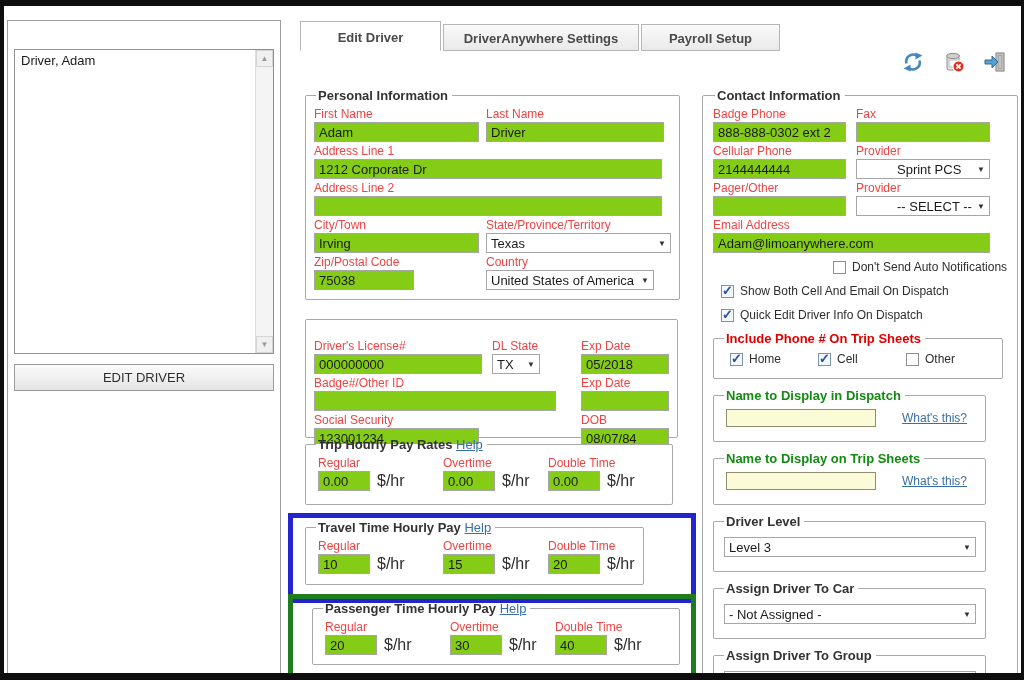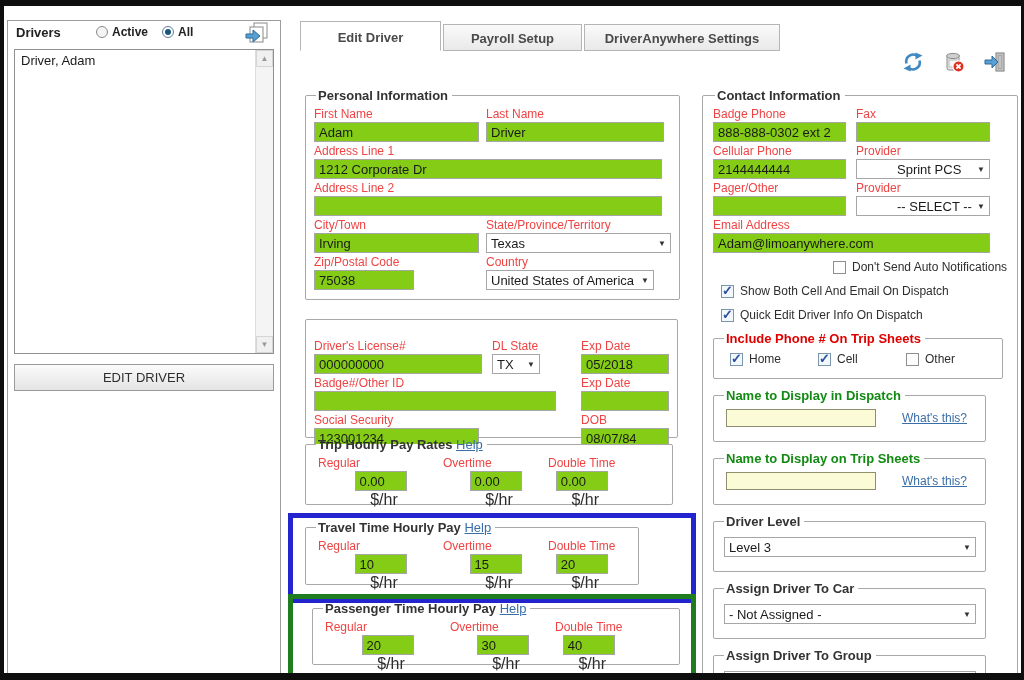--- a/index.html
+++ b/index.html
@@ -76,21 +76,21 @@
   .fs-passenger{position:absolute;left:308px;top:595px;width:368px;height:64px;}
 
   .pi-col1{width:172px;}
   .w165{width:165px;} .w178{width:178px;} .w348{width:348px;} .w185{width:185px;} .w100{width:100px;} .w168{width:168px;}
   .lic-c1{width:178px;} .lic-c2{width:89px;} .w168b{width:168px;} .w48{width:48px;} .w88{width:88px;} .lic-c1b{width:267px;} .w242{width:242px;}
 
   .pay-row1{display:flex;margin-left:4px;}
   .pay-col{width:125px;} .pay-col2{width:105px;}
   .pay-input{width:52px;}
   .pay-unit{font-size:16px;color:#2e2e2e;margin-left:7px;}
-  .pay-ctrl{display:flex;align-items:center;flex-direction:column;}
+  .pay-ctrl{display:flex;align-items:center;}
 
   
   .hl-box{position:absolute;pointer-events:none;z-index:10;}
   .hl-blue{left:284px;top:507px;width:398px;height:80px;border:5px solid #2324cd;}
   .hl-green{left:284px;top:588px;width:398px;height:75px;border:5px solid #1f7d1f;}
 
   
   .fs-contact{position:absolute;left:698px;top:82px;width:310px;height:600px;padding:2px 10px 4px 10px;}
   .c-row{display:flex;}
   .c-col1{width:133px;margin-right:10px;}
@@ -110,54 +110,34 @@
   .name-input{width:150px;height:18px;}
   .name-row .link{margin-left:auto;margin-right:10px;}
   .lvl-select{width:252px;margin:6px 0 10px 2px;}
 </style>
 </head>
 <body>
 
 <div class="window">
 
   <div class="left-panel">
-    <div class="lp-header">
-      <span class="lp-title">Drivers</span>
-      <div class="radio-group">
-        <span class="radio-item">
-          <span class="radio"></span>
-          <span class="radio-label">Active</span>
-        </span>
-        <span class="radio-item">
-          <span class="radio on"></span>
-          <span class="radio-label">All</span>
-        </span>
-      </div>
-      <span class="lp-print">
-        <svg width="26" height="26" viewBox="0 0 26 26">
-          <rect x="10" y="2" width="13" height="15" fill="#ffffff" stroke="#8a8a8a"></rect>
-          <rect x="6" y="6" width="13" height="15" fill="#ffffff" stroke="#8a8a8a"></rect>
-          <polygon points="2,13 9,13 9,9 16,15 9,21 9,17 2,17" fill="#58a0d2" stroke="#2b6a99" stroke-width="1"></polygon>
-        </svg>
-      </span>
-    </div>
     <div class="listbox">
       <div class="list-item">Driver, Adam</div>
       <div class="v-scrollbar">
         <div class="sb-btn sb-up">▲</div>
         <div class="sb-btn sb-down">▼</div>
       </div>
     </div>
     <button class="edit-driver-btn">EDIT DRIVER</button>
   </div>
 
   <div class="tabbar">
     <div class="tab tab-1 active">Edit Driver</div>
+    <div class="tab tab-2">DriverAnywhere Settings</div>
     <div class="tab tab-3">Payroll Setup</div>
-    <div class="tab tab-2">DriverAnywhere Settings</div>
   </div>
 
   <div class="toolbar">
     <span class="tb-icon">
       <svg width="24" height="24" viewBox="0 0 24 24">
         <path d="M5.5 13.5 A 7 7 0 0 1 17 6.5" fill="none" stroke="#4189c2" stroke-width="2.6"></path>
         <polygon points="14.5,2.5 21.5,5.5 14.5,9.5" fill="#4189c2"></polygon>
         <path d="M18.5 10.5 A 7 7 0 0 1 7 17.5" fill="none" stroke="#4189c2" stroke-width="2.6"></path>
         <polygon points="9.5,14.5 2.5,18.5 9.5,21.5" fill="#4189c2"></polygon>
       </svg>

